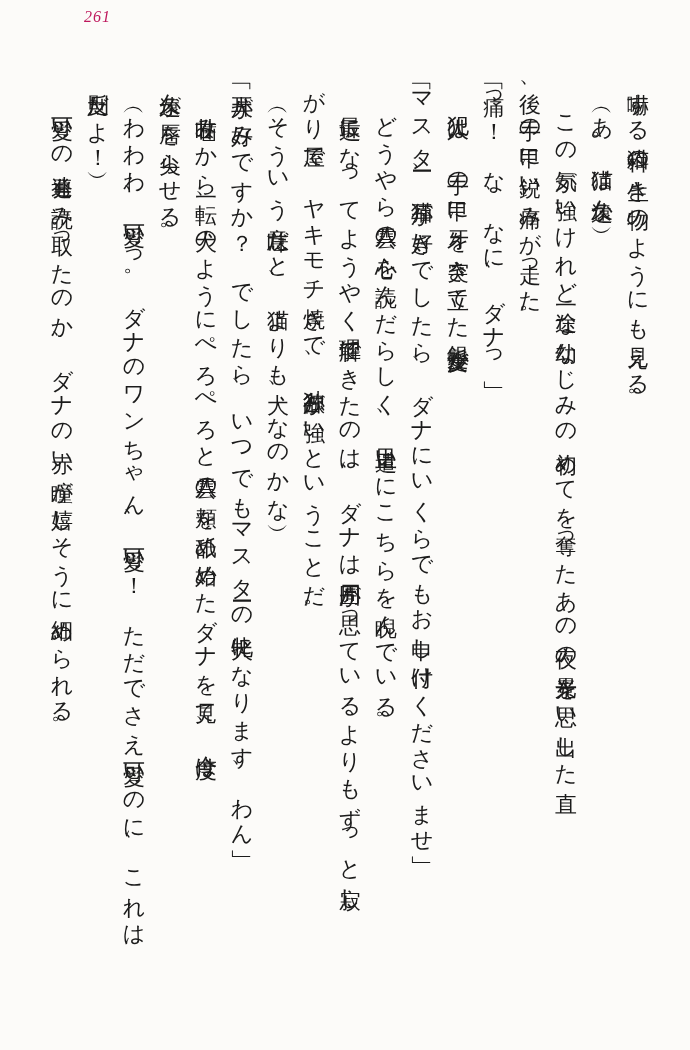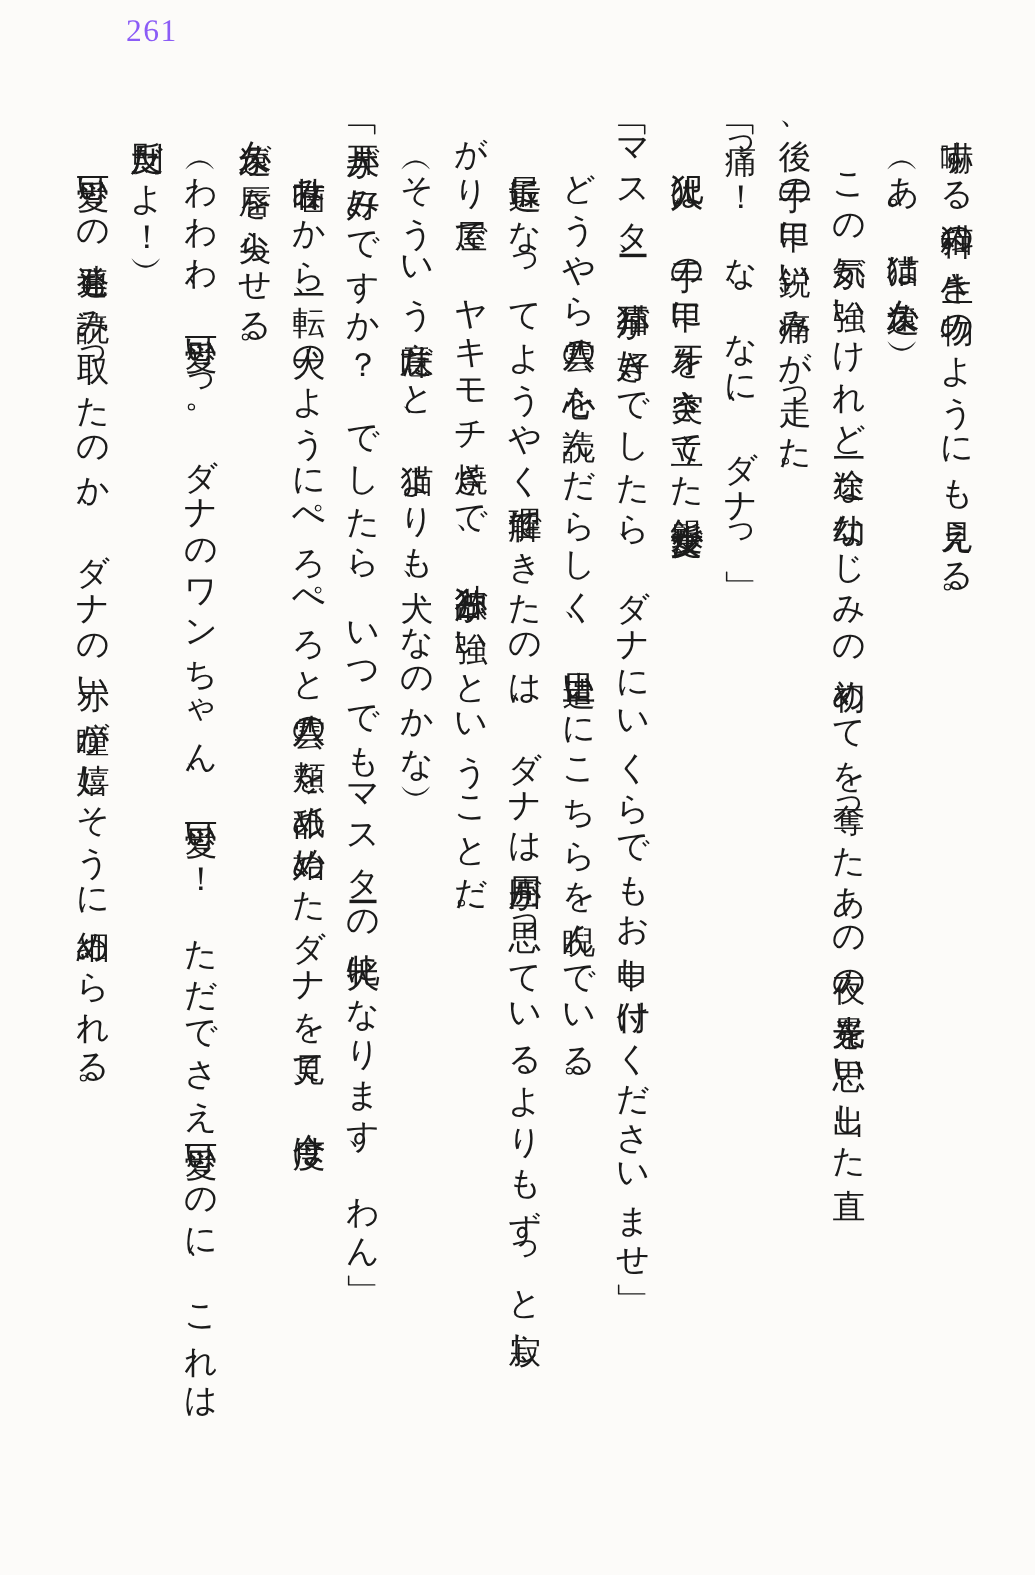--- a/index.html
+++ b/index.html
@@ -16,23 +16,24 @@
     width: 690px;
     height: 1050px;
     background: #fcfbf9;
     overflow: hidden;
     font-family: "Liberation Serif", "DejaVu Serif", serif;
   }
   .page-number {
     position: absolute;
     top: 8px;
     left: 84px;
-    font-size: 21px;
+    font-style: italic;
+    font-size: 16px;
     letter-spacing: 1px;
-    color: #8b5cf6;
+    color: #be185d;
   }
   .text-block {
     position: absolute;
     top: 76px;
     right: 34px;
     height: 944px;
     writing-mode: vertical-rl;
     -webkit-writing-mode: vertical-rl;
     text-orientation: mixed;
     color: #1b1b1b;

